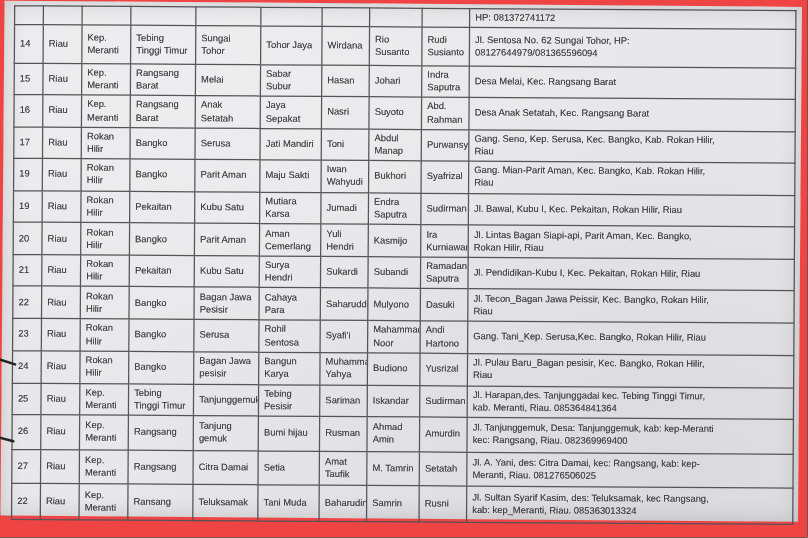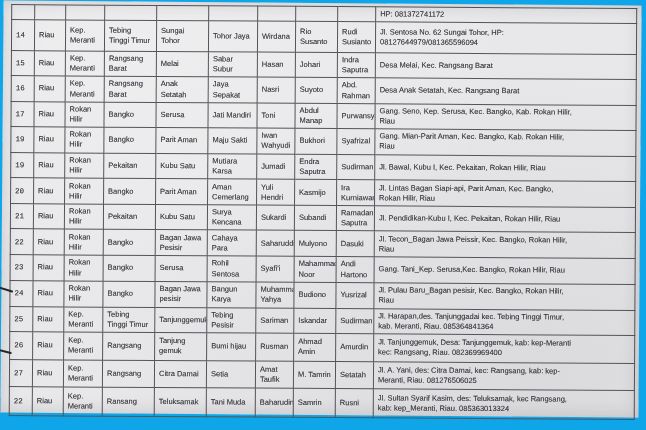--- a/index.html
+++ b/index.html
@@ -1,17 +1,17 @@
 <!DOCTYPE html>
 <html><head>
 <meta charset="utf-8">
 <style>
   html,body{margin:0;padding:0;background:#222;}
   .scan{
-    position:relative;width:646px;height:430px;background:#0ea5e9;
+    position:relative;width:646px;height:430px;background:#ef4444;
     overflow:hidden;font-family:"Liberation Sans",sans-serif;
   }
   .paper{
     position:absolute;left:2px;top:3px;width:638px;height:412px;
     background:
       radial-gradient(ellipse at 20% 10%, rgba(255,255,255,0.25), rgba(255,255,255,0) 55%),
       radial-gradient(ellipse at 85% 90%, rgba(120,120,130,0.12), rgba(0,0,0,0) 60%),
       #e8e8ea;
     transform:rotate(0.45deg);
     transform-origin:50% 50%;
@@ -21,21 +21,21 @@
     border-collapse:collapse;table-layout:fixed;
     transform:rotate(-0.1deg);
   }
   table.doc td{
     border:1px solid #54545a;
     font-size:7.5px;line-height:1.35;color:#3b3b40;
     padding:2px 3px 2px 4px;vertical-align:middle;
     white-space:pre-line;overflow:hidden;
     text-shadow:0 0 0.5px rgba(70,70,75,0.55);
   }
-  td.c-no{padding-left:6px;font-family:Liberation Mono, monospace;}
+  td.c-no{padding-left:6px;}
   td.c-addr{padding-left:7px;}
   col.w-no{width:23px}  col.w-prov{width:31px} col.w-kab{width:39px}
   col.w-kec{width:52px} col.w-desa{width:52px} col.w-grp{width:49px}
   col.w-n1{width:38px}  col.w-n2{width:42px}  col.w-n3{width:38px}
   col.w-addr{width:261px}
   tbody tr{height:26px}
   tbody tr:nth-child(1){height:15px}
   tbody tr:nth-child(2){height:31px}
   tbody tr:nth-child(3),tbody tr:nth-child(4){height:14px}
   tbody tr:nth-child(5){height:24px}
@@ -172,21 +172,21 @@
     <td class="c-n3">Ira Kurniawan</td>
     <td class="c-addr">Jl. Lintas Bagan Siapi-api, Parit Aman, Kec. Bangko,
 Rokan Hilir, Riau</td>
   </tr>
           <tr>
     <td class="c-no">21</td>
     <td class="c-prov">Riau</td>
     <td class="c-kab">Rokan Hilir</td>
     <td class="c-kec">Pekaitan</td>
     <td class="c-desa">Kubu Satu</td>
-    <td class="c-grp">Surya Kencana</td>
+    <td class="c-grp">Surya Hendri</td>
     <td class="c-n1">Sukardi</td>
     <td class="c-n2">Subandi</td>
     <td class="c-n3">Ramadan Saputra</td>
     <td class="c-addr">Jl. Pendidikan-Kubu I, Kec. Pekaitan, Rokan Hilir, Riau</td>
   </tr>
           <tr>
     <td class="c-no">22</td>
     <td class="c-prov">Riau</td>
     <td class="c-kab">Rokan Hilir</td>
     <td class="c-kec">Bangko</td>

